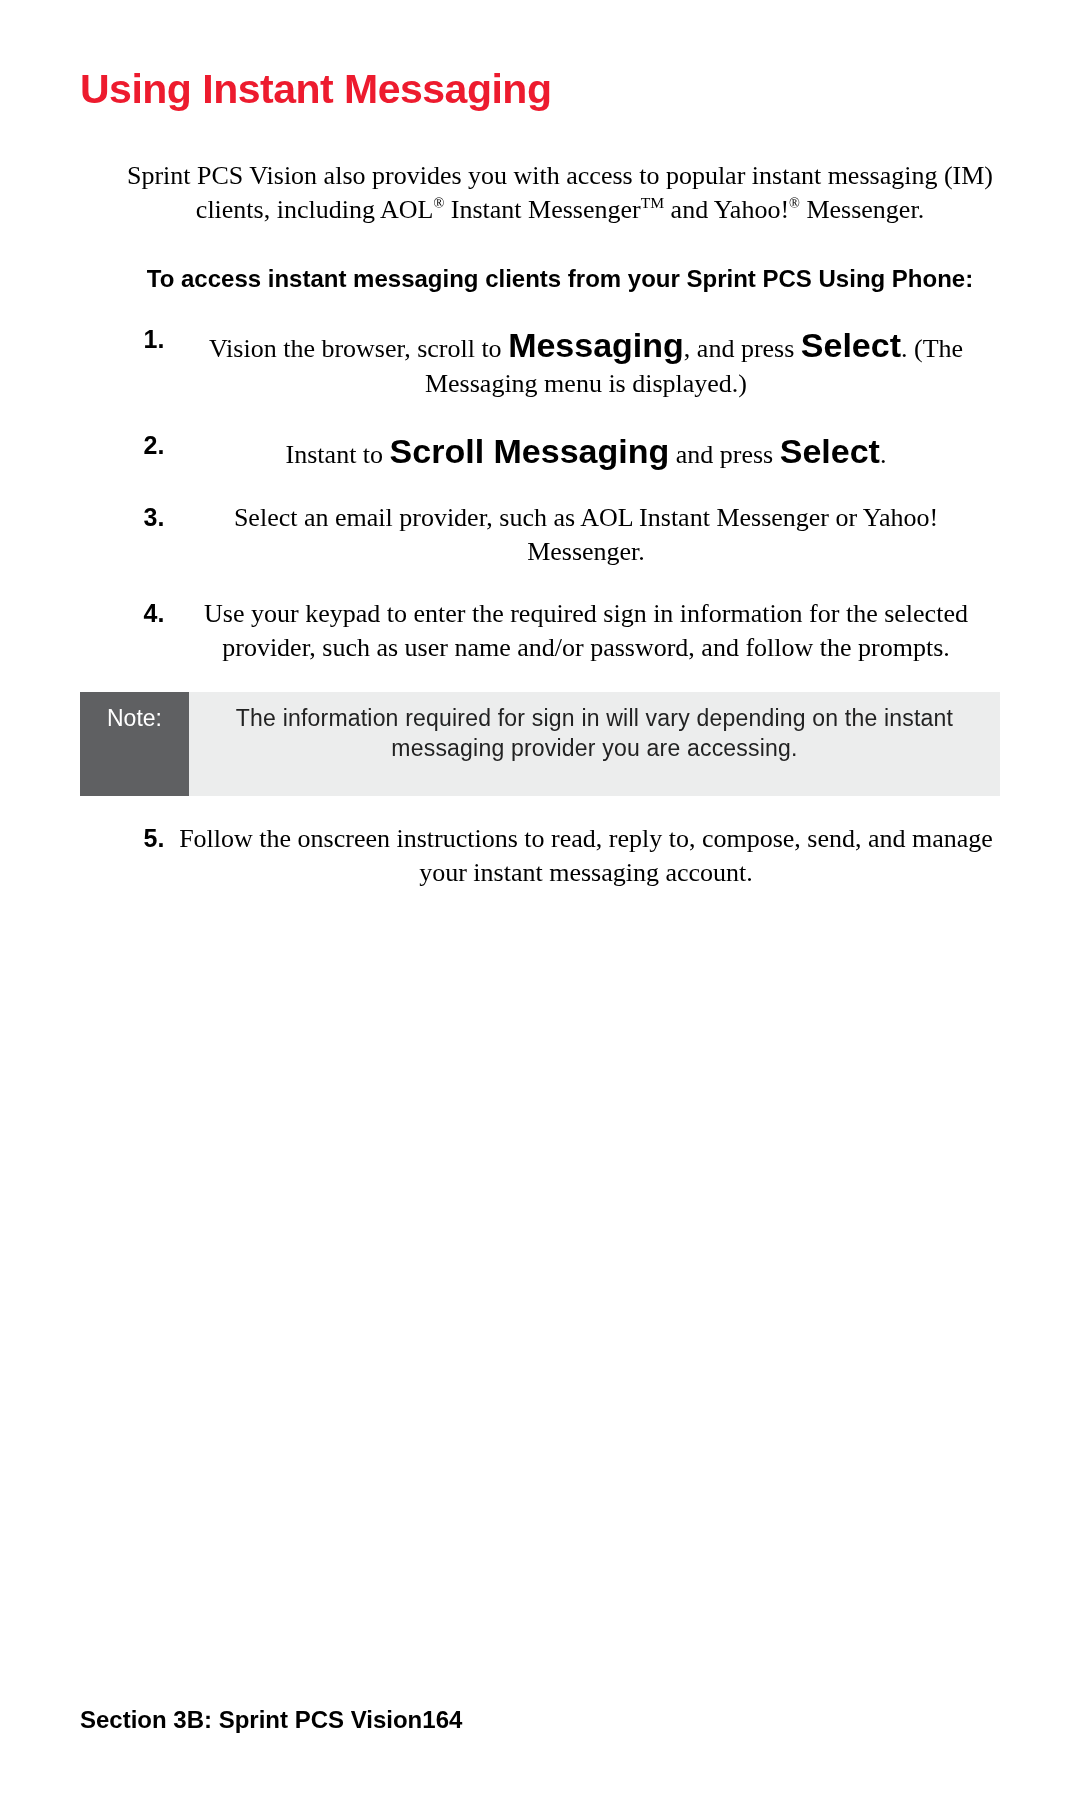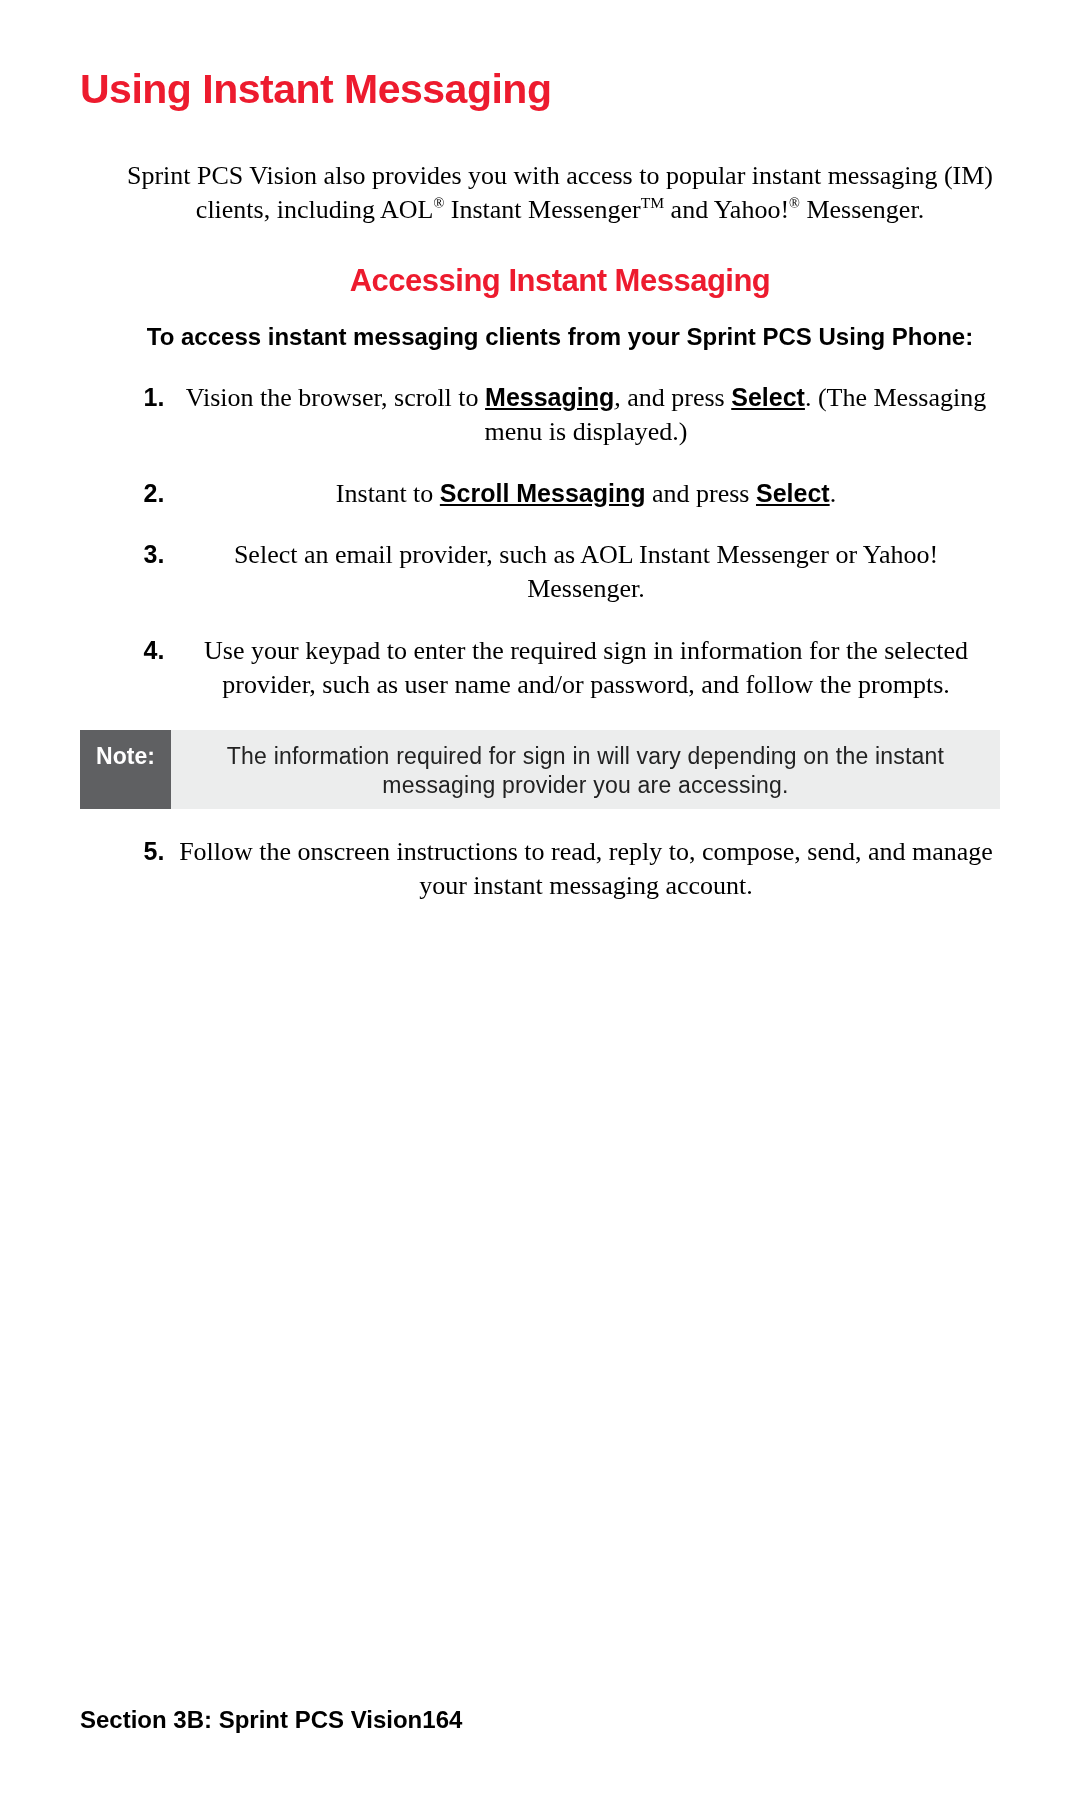--- a/index.html
+++ b/index.html
@@ -55,44 +55,44 @@
     padding-left: 16px;
     margin-bottom: 28px;
   }
   .step .num {
     font-family: "Helvetica Neue", Helvetica, Arial, sans-serif;
     font-weight: 700;
     font-size: 25px;
     flex: 0 0 36px;
   }
   .step .body { flex: 1; }
-  .b { font-weight: 700; font-family: "Helvetica Neue", Helvetica, Arial, sans-serif; font-size: 25px; text-decoration: underline; }
+  .b { font-weight: 700; font-family: "Helvetica Neue", Helvetica, Arial, sans-serif; font-size: 34px; }
   .note-row {
     display: flex;
     align-items: stretch;
     margin-top: 4px;
     margin-bottom: 26px;
     margin-left: -40px;
     width: calc(100% + 40px);
   }
   .note-label {
     background: #5f6062;
     color: #fff;
-    font-weight: 700;
+    font-weight: 400;
     font-size: 23px;
     padding: 12px 12px;
-    width: 91px;
+    width: 109px;
     flex: 0 0 auto;
   }
   .note-body {
     background: #eceded;
     color: #222;
     font-size: 23px;
     line-height: 1.3;
-    padding: 12px 16px 8px 16px;
+    padding: 12px 16px 32px 16px;
     flex: 1;
     letter-spacing: 0.2px;
   }
   .footer {
     position: absolute;
     bottom: 66px;
     left: 80px;
     right: 80px;
     display: flex;
     font-weight: 700;
@@ -105,21 +105,20 @@
 <div class="page">
 
   <h1 class="h1 sans">Using Instant Messaging</h1>
 
   <div class="content-indent">
 
     <p class="intro">
       <span>Sprint PCS Vision also provides you with access to popular instant messaging (IM) clients, including AOL</span><span class="sup">®</span><span> Instant Messenger</span><span class="tm">TM</span><span> and Yahoo!</span><span class="sup">®</span><span> Messenger.</span>
     </p>
 
-    <h2 class="h2 sans">Accessing Instant Messaging</h2>
 
     <p class="lead sans">To access instant messaging clients from your Sprint PCS Using Phone:</p>
 
     <div class="steps">
 
       <div class="step">
         <span class="num">1.</span>
         <span class="body">
           <span>Vision the browser, scroll to </span><span class="b">Messaging</span><span>, and press </span><span class="b">Select</span><span>. (The Messaging menu is displayed.)</span>
         </span>

